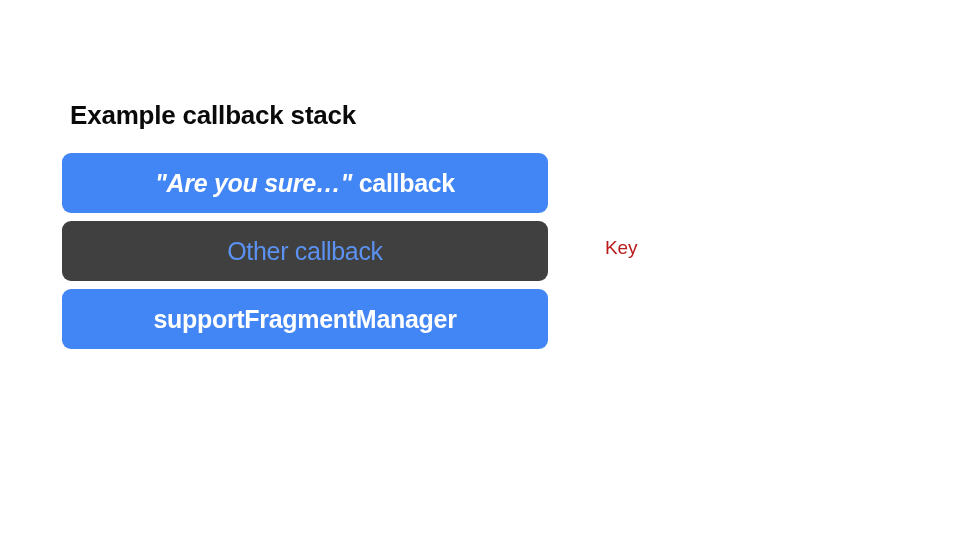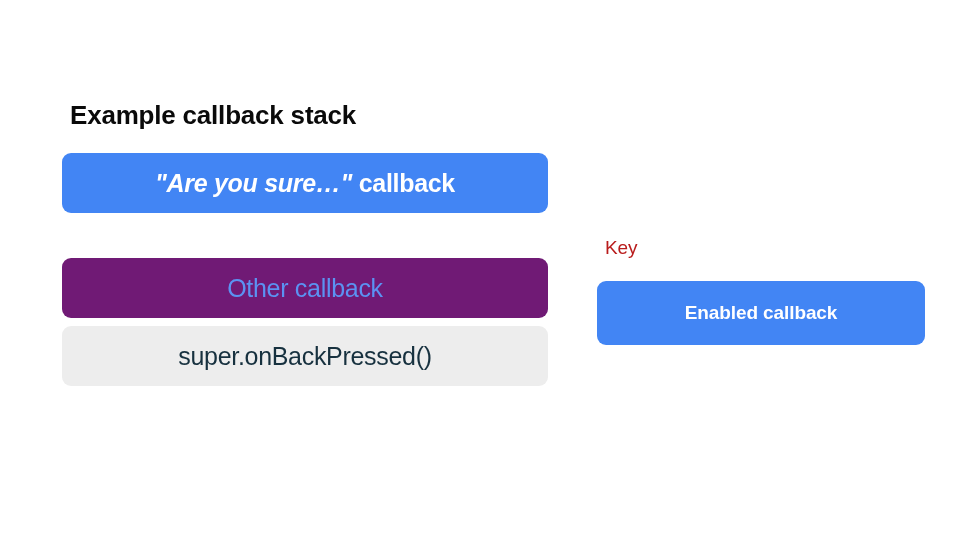--- a/index.html
+++ b/index.html
@@ -68,24 +68,23 @@
     letter-spacing: -0.3px;
   }
 
   
   .bar.enabled {
     background: #4285F4;
     color: #FFFFFF;
     font-weight: bold;
   }
   .bar.disabled {
-    background: #701a75;
+    background: #404040;
     color: #5B92F2;
     font-weight: normal;
-    margin-top: 37px;
   }
   .bar.system {
     background: #EDEDED;
     color: #17313F;
     font-weight: normal;
   }
 
   .bar-label {
     display: inline-block;
   }
@@ -137,36 +136,33 @@
 
       <div class="bar stack-bar enabled">
         <span class="bar-label"><span class="quoted">"Are you sure…"</span><span> callback</span></span>
       </div>
 
       <div class="bar stack-bar disabled">
         <span class="bar-label">Other callback</span>
       </div>
 
 
+      <div class="bar stack-bar enabled">
+        <span class="bar-label">supportFragmentManager</span>
+      </div>
 
-      <div class="bar stack-bar system">
-        <span class="bar-label">super.onBackPressed()</span>
-      </div>
 
     </div>
   </section>
 
   <section id="key-panel">
 
     <h2 id="key-title">Key</h2>
 
     <div id="key-list">
 
-      <div class="bar key-bar enabled">
-        <span class="bar-label">Enabled callback</span>
-      </div>
 
 
 
     </div>
   </section>
 
 </div>
 
 </body></html>

